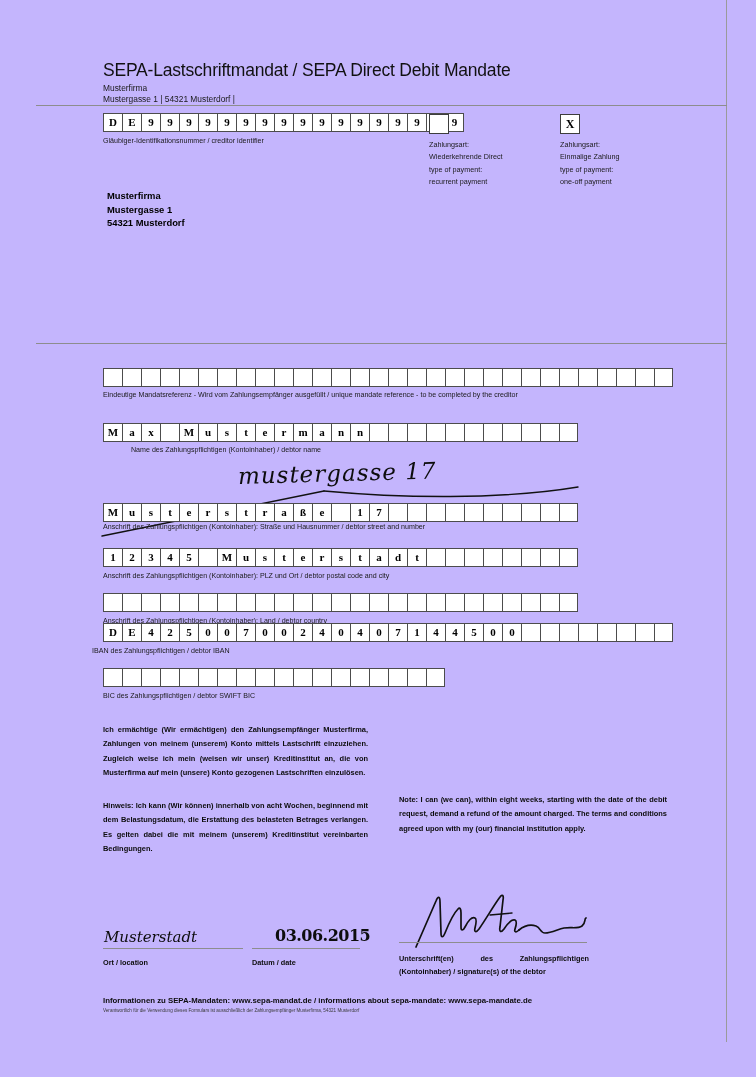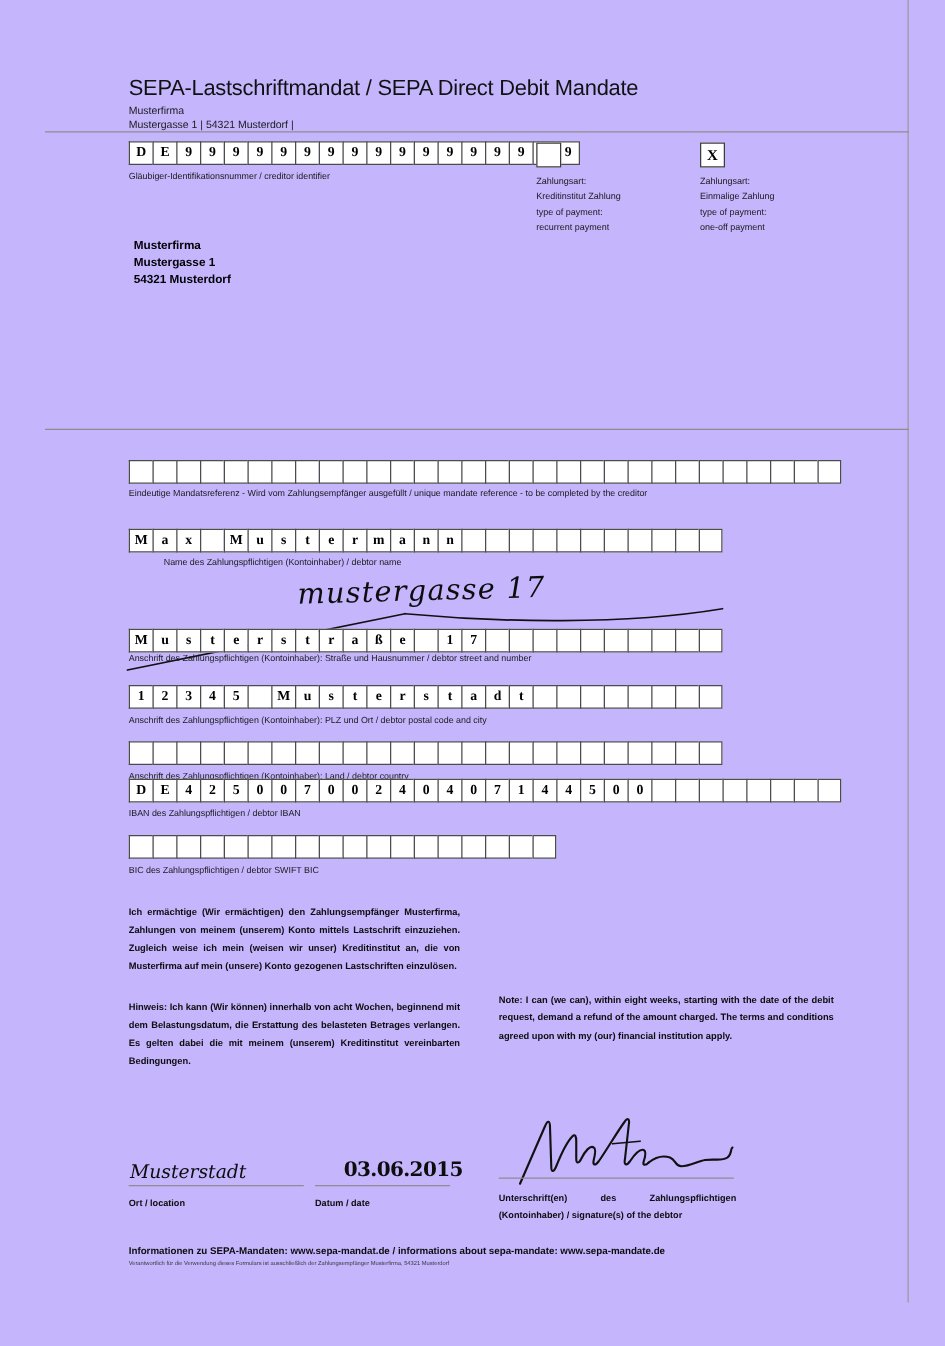--- a/index.html
+++ b/index.html
@@ -64,21 +64,21 @@
   #street-row{left:103px;top:503px;}
   #street-caption{left:103px;top:523px;}
 
   #city-row{left:103px;top:548px;}
   #city-caption{left:103px;top:572px;}
 
   #country-row{left:103px;top:593px;}
   #country-caption{left:103px;top:617px;text-align:right;}
 
   #iban-row{left:103px;top:623px;}
-  #iban-caption{left:103px;top:647px;}
+  #iban-caption{left:92px;top:647px;}
 
   #bic-row{left:103px;top:668px;}
   #bic-caption{left:103px;top:692px;}
 
   
   .handwriting{
     font-family:"DejaVu Serif", serif;
     font-style:italic;font-weight:400;color:#0d0d0d;
   }
   #hand-street{position:absolute;left:238px;top:463px;font-size:23px;
@@ -148,21 +148,21 @@
       <div class="cbox">9</div>
       <div class="cbox">9</div>
       <div class="cbox">9</div>
     </div>
   <div class="caption" id="creditor-id-caption">Gläubiger-Identifikationsnummer / creditor identifier</div>
 
   <div class="paytype" id="paytype-recurrent">
     <div class="chk"></div>
     <div class="lines">
       <div>Zahlungsart:</div>
-      <div>Kreditinstitut Zahlung</div>
+      <div>Wiederkehrende Direct</div>
       <div>type of payment:</div>
       <div>recurrent payment</div>
     </div>
   </div>
 
   <div class="paytype" id="paytype-oneoff">
     <div class="chk">X</div>
     <div class="lines">
       <div>Zahlungsart:</div>
       <div>Einmalige Zahlung</div>

